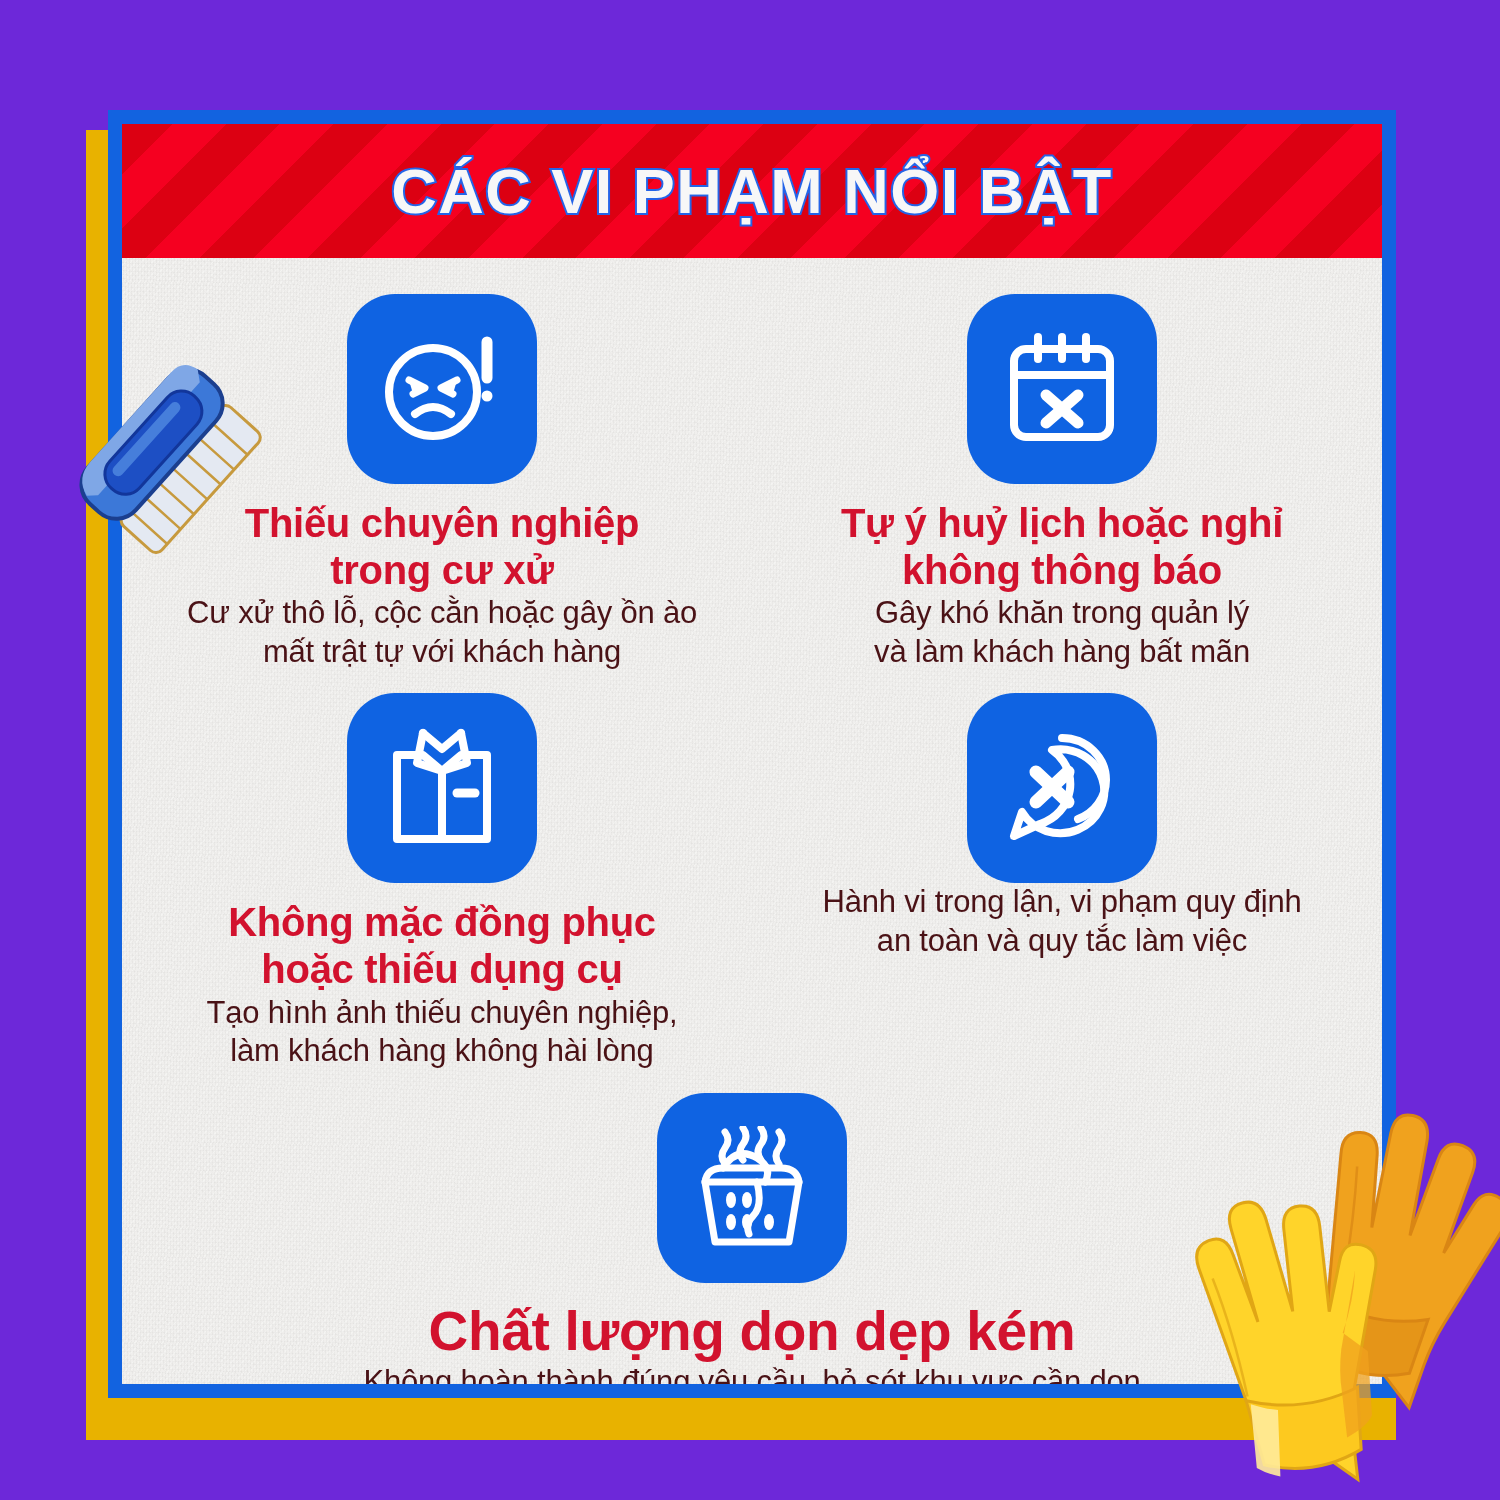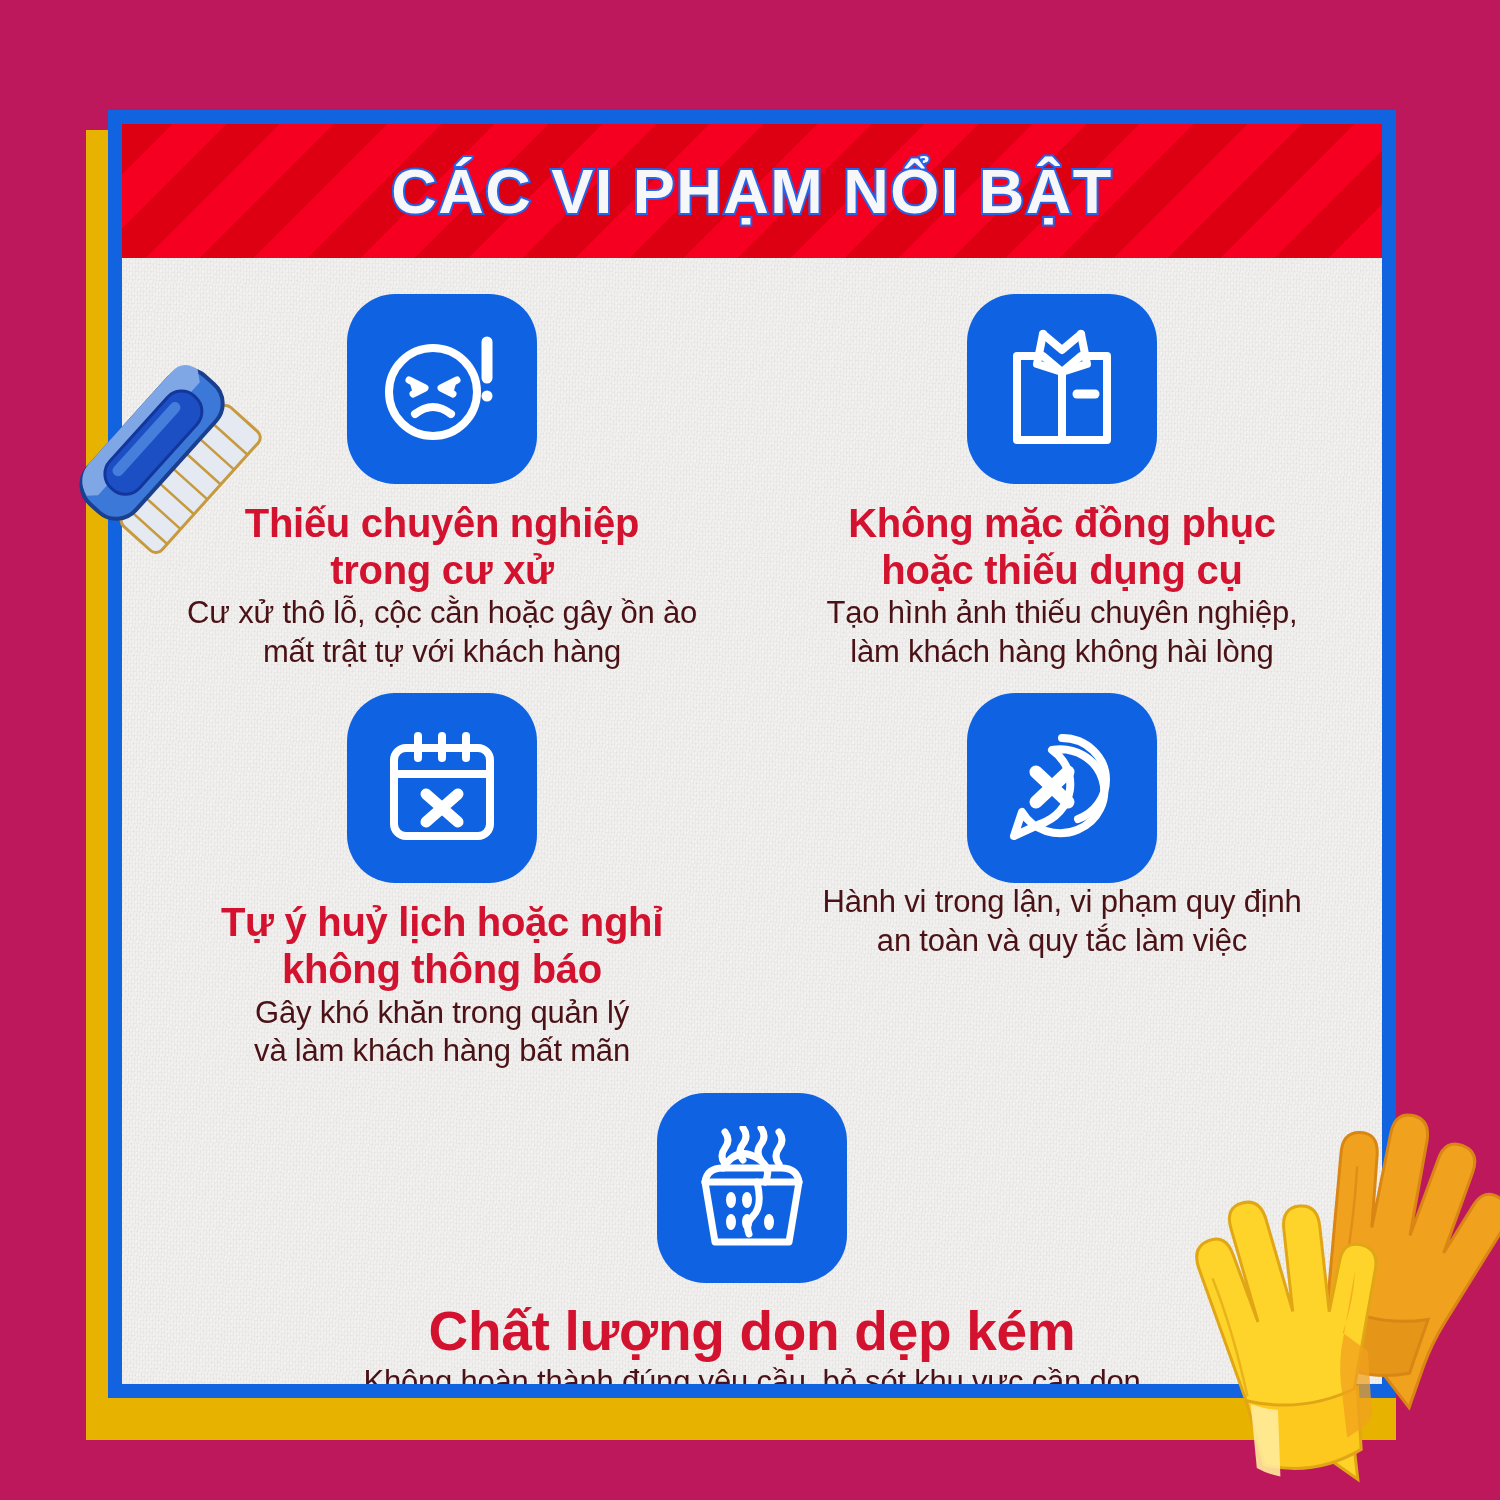--- a/index.html
+++ b/index.html
@@ -7,21 +7,21 @@
 
   html, body {
     width:1500px; height:1500px;
     overflow:hidden;
     font-family:"Liberation Sans", sans-serif;
   }
 
   #stage {
     position:relative;
     width:1500px; height:1500px;
-    background:#be185d;
+    background:#6d28d9;
     text-decoration:underline;
   }
 
   
   .card-shadow {
     position:absolute;
     left:86px; top:130px;
     width:1310px; height:1310px;
     background:#E8B200;
   }
@@ -163,58 +163,58 @@
               <span>trong cư xử</span>
             </div>
             <div class="item-desc">
               <span>Cư xử thô lỗ, cộc cằn hoặc gây ồn ào</span><br>
               <span>mất trật tự với khách hàng</span>
             </div>
           </div>
 
           <div class="cell">
             <div class="icon-tile">
-              <svg width="118" height="122" viewBox="0 0 118 122" fill="none" stroke="#FFFFFF" stroke-width="8" stroke-linecap="round" stroke-linejoin="round">
-                <path d="M14 28 H40 L59 44 L78 28 H104 V112 H14 Z"></path>
-                <path d="M40 6 L59 22 L78 6"></path>
-                <path d="M40 6 L34 36 L59 44"></path>
-                <path d="M78 6 L84 36 L59 44"></path>
-                <path d="M59 44 V112"></path>
-                <path d="M74 66 H92" stroke-width="9"></path>
-              </svg>
-            </div>
-            <div class="item-title">
-              <span>Không mặc đồng phục</span><br>
-              <span>hoặc thiếu dụng cụ</span>
-            </div>
-            <div class="item-desc">
-              <span>Tạo hình ảnh thiếu chuyên nghiệp,</span><br>
-              <span>làm khách hàng không hài lòng</span>
-            </div>
-          </div>
-
-          <div class="cell">
-            <div class="icon-tile">
               <svg width="120" height="120" viewBox="0 0 120 120" fill="none" stroke="#FFFFFF" stroke-width="8" stroke-linecap="round" stroke-linejoin="round">
                 <rect x="12" y="20" width="96" height="88" rx="12"></rect>
                 <path d="M12 46 H108"></path>
                 <path d="M36 8 V30" stroke-width="8"></path>
                 <path d="M60 8 V30" stroke-width="8"></path>
                 <path d="M84 8 V30" stroke-width="8"></path>
                 <path d="M44 66 L76 94" stroke-width="11"></path>
                 <path d="M76 66 L44 94" stroke-width="11"></path>
               </svg>
             </div>
             <div class="item-title">
               <span>Tự ý huỷ lịch hoặc nghỉ</span><br>
               <span>không thông báo</span>
             </div>
             <div class="item-desc">
               <span>Gây khó khăn trong quản lý</span><br>
               <span>và làm khách hàng bất mãn</span>
+            </div>
+          </div>
+
+          <div class="cell">
+            <div class="icon-tile">
+              <svg width="118" height="122" viewBox="0 0 118 122" fill="none" stroke="#FFFFFF" stroke-width="8" stroke-linecap="round" stroke-linejoin="round">
+                <path d="M14 28 H40 L59 44 L78 28 H104 V112 H14 Z"></path>
+                <path d="M40 6 L59 22 L78 6"></path>
+                <path d="M40 6 L34 36 L59 44"></path>
+                <path d="M78 6 L84 36 L59 44"></path>
+                <path d="M59 44 V112"></path>
+                <path d="M74 66 H92" stroke-width="9"></path>
+              </svg>
+            </div>
+            <div class="item-title">
+              <span>Không mặc đồng phục</span><br>
+              <span>hoặc thiếu dụng cụ</span>
+            </div>
+            <div class="item-desc">
+              <span>Tạo hình ảnh thiếu chuyên nghiệp,</span><br>
+              <span>làm khách hàng không hài lòng</span>
             </div>
           </div>
 
           <div class="cell">
             <div class="icon-tile">
               <svg width="124" height="120" viewBox="0 0 124 120" fill="none" stroke="#FFFFFF" stroke-width="8" stroke-linecap="round" stroke-linejoin="round">
                 <path d="M62 10 A44 42 0 0 1 106 52 A44 42 0 0 1 78 91"></path>
                 <path d="M52 22 A44 42 0 1 1 22 84 L14 108 L40 96 A44 42 0 0 0 52 22 Z"></path>
                 <path d="M36 44 L68 74" stroke-width="13"></path>
                 <path d="M68 44 L36 74" stroke-width="13"></path>

